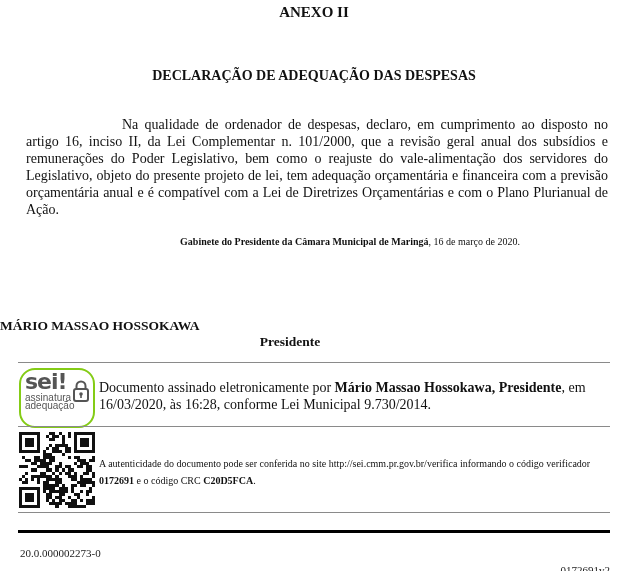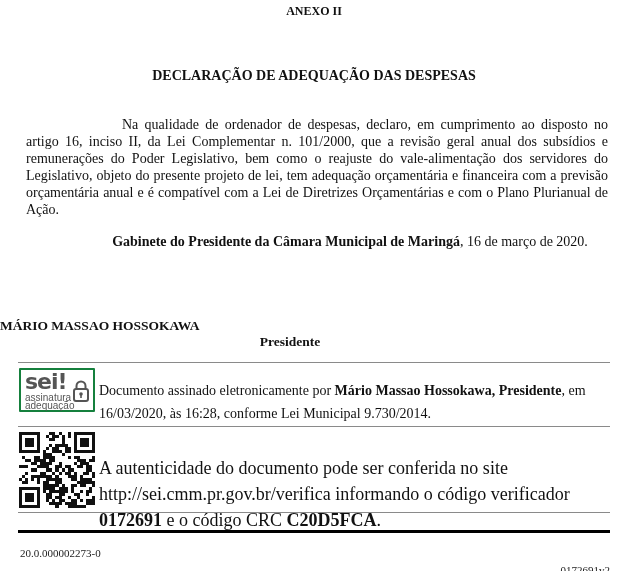--- a/index.html
+++ b/index.html
@@ -4,57 +4,57 @@
 <style>
   html, body { margin: 0; padding: 0; background: #ffffff; }
   body {
     width: 628px; height: 571px; position: relative; overflow: hidden;
     font-family: "Liberation Serif", "DejaVu Serif", serif;
     color: #111111;
   }
   .abs { position: absolute; }
   .title {
     left: 0; width: 628px; top: 4px; text-align: center;
-    font-weight: bold; font-size: 12px; letter-spacing: 0px;
+    font-weight: bold; font-size: 15px; letter-spacing: 0px;
   }
   .subtitle {
     left: 0; width: 628px; top: 68px; text-align: center;
     font-weight: bold; font-size: 14px;
   }
   .para {
     left: 26px; width: 582px; top: 116px;
     font-size: 14px; line-height: 17px; text-align: justify;
     text-indent: 96px;
   }
   .place-date {
     left: 0; width: 628px; top: 233px; text-align: center; padding-left: 72px; box-sizing: border-box;
-    font-size: 14px; line-height: 17px;
+    font-size: 10px; line-height: 17px;
   }
   .place-date b { font-weight: bold; }
   .signer-name {
     left: 0; width: 628px; top: 318px; text-align: left;
     font-weight: bold; font-size: 13.5px; line-height: 16px;
   }
   .signer-role {
     left: 0; width: 580px; top: 334px; text-align: center;
     font-weight: bold; font-size: 13.5px; line-height: 16px;
   }
   .hr-gray { left: 18px; width: 592px; height: 1px; background: #8a8a8a; }
   .hr-black { left: 18px; width: 592px; height: 3px; background: #000; }
   .sig-text {
     left: 99px; width: 512px; top: 379px;
-    font-size: 14px; line-height: 23px;
+    font-size: 14px; line-height: 17px;
   }
   .auth-text {
     left: 99px; width: 512px; top: 455px;
-    font-size: 18px; line-height: 26px;
+    font-size: 10px; line-height: 17px;
   }
   .sei-logo {
-    left: 19px; top: 368px; width: 76px; height: 44px;
-    border: 2px solid #15803d; border-radius: 1px; box-sizing: border-box;
+    left: 19px; top: 368px; width: 76px; height: 60px;
+    border: 2px solid #84cc16; border-radius: 16px; box-sizing: border-box;
     background: #fff;
   }
   .sei-word {
     position: absolute; left: 4px; top: 1px;
     font-family: "DejaVu Sans", sans-serif; font-weight: bold;
     font-size: 22px; line-height: 22px; color: #555; letter-spacing: -1px;
   }
   .sei-sub {
     position: absolute; left: 4px; top: 24px;
     font-family: Liberation Sans, sans-serif; font-size: 10px; line-height: 8px; color: #555;

